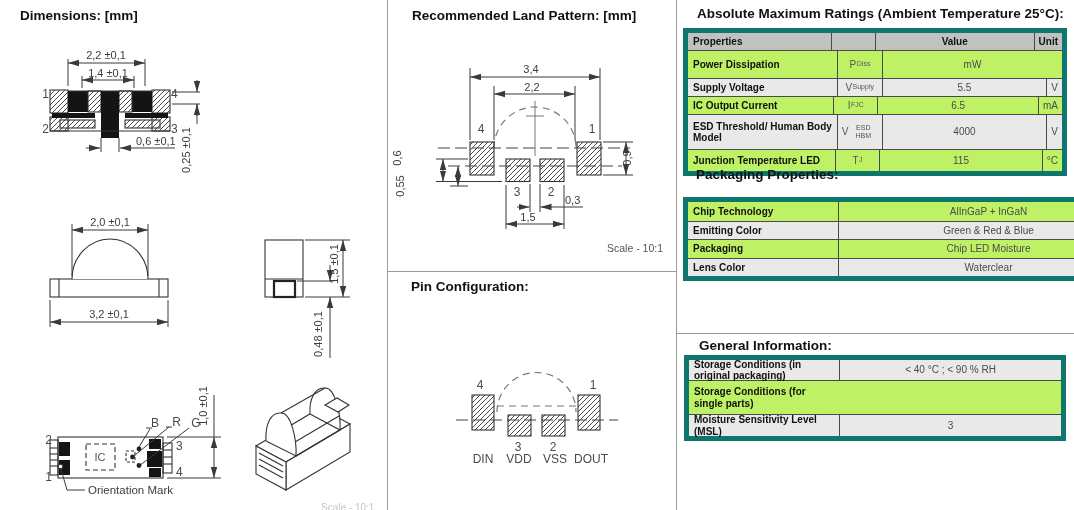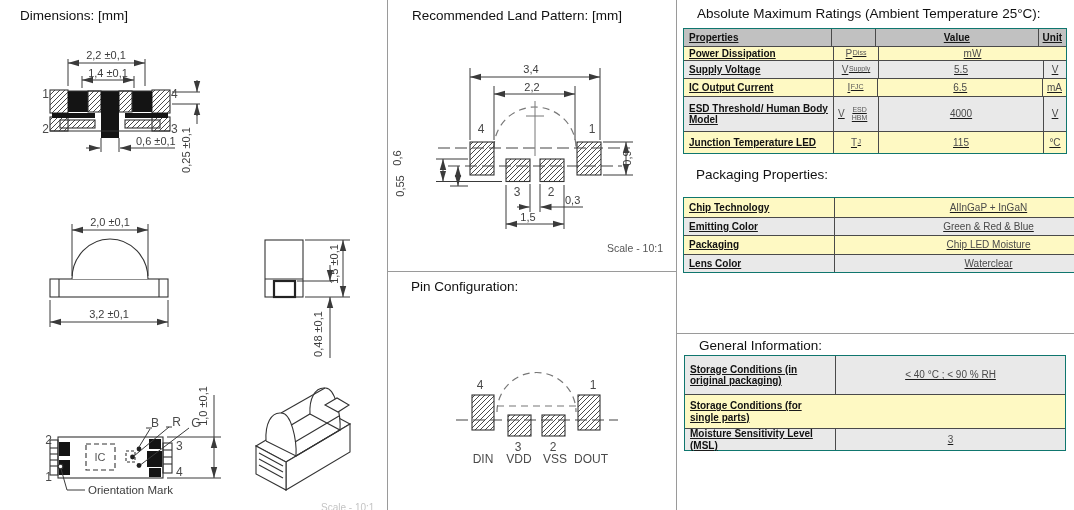--- a/index.html
+++ b/index.html
@@ -1,37 +1,37 @@
 <!DOCTYPE html>
 <html><head>
 <meta charset="utf-8">
 <style>
   html,body{margin:0;padding:0;background:#fff;}
   #page{position:relative;width:1074px;height:510px;background:#fff;overflow:hidden;
         font-family:"Liberation Sans",sans-serif;color:#1a1a1a;}
-  .panel-title{position:absolute;font-size:13.5px;font-weight:normal;color:#111;white-space:nowrap;padding-left:15px;}
+  .panel-title{position:absolute;font-size:13.5px;font-weight:bold;color:#111;white-space:nowrap;padding-left:15px;}
   .vline{position:absolute;width:1px;background:#9a9a9a;top:0;height:510px;}
   .hline{position:absolute;height:1px;background:#9a9a9a;}
   svg{position:absolute;overflow:visible;}
   svg text{font-family:"Liberation Sans",sans-serif;fill:#3d3d3d;}
   .dim{font-size:11px;}
   .pin{font-size:12px;fill:#4a4a4a;}
   .small-lbl{font-size:11px;fill:#555;}
   .scale-txt{font-size:10.5px;fill:#555;}
   .draw{stroke:#333;stroke-width:1.1;fill:none;}
   .fillw{fill:#fff;}
   .blk{fill:#141414;stroke:none;}
   .hat{fill:url(#hatch);stroke:#333;stroke-width:1.1;}
   .dl{stroke:#3a3a3a;stroke-width:1;fill:none;}
   .dash{stroke:#828282;stroke-width:1.5;fill:none;stroke-dasharray:12 5;}
   .dash2{stroke:#777;stroke-width:1.2;fill:none;stroke-dasharray:7 5;}
   .thin{stroke:#777;stroke-width:1;fill:none;}
   .faint-scale{position:absolute;left:321px;top:502px;font-size:10px;color:#c4c4c4;white-space:nowrap;}
   
-  .spec-table{position:absolute;border:1px solid #0f766e;box-sizing:border-box;background:#fef9c3;text-decoration:underline;}
+  .spec-table{position:absolute;border:5px solid #0f766e;box-sizing:border-box;background:#bef264;}
   .tr{display:flex;border-top:1px solid #4a4a4a;box-sizing:border-box;}
   .tr:first-child{border-top:none;}
   .td{border-left:1px solid #4a4a4a;display:flex;align-items:center;justify-content:center;
       font-size:10px;color:#4a4a4a;padding:1px 4px;box-sizing:border-box;text-align:center;line-height:1.15;}
   .td:first-child{border-left:none;justify-content:flex-start;text-align:left;font-weight:bold;color:#111;padding-left:5px;}
   .thead{background:#c1c1c1;}
   .thead .td{font-weight:bold;color:#111;}
   .shaded{background:#e9e9e9;}
   .c-prop{width:149px;}.c-sym{width:45px;}.c-val{width:165px;}.c-unit{flex:1;}
   .c-prop2{width:150px;}.c-val2{flex:1;text-align:center;}
@@ -280,21 +280,21 @@
 
   <div class="panel-title" style="left:682px;top:6px">Absolute Maximum Ratings (Ambient Temperature 25°C):</div>
 
   <div class="spec-table" style="left:683px;top:28px;width:384px">
     <div class="tr thead" style="height:17px">
       <div class="td c-prop">Properties</div>
       <div class="td c-sym"></div>
       <div class="td c-val">Value</div>
       <div class="td c-unit">Unit</div>
     </div>
-    <div class="tr" style="height:14px">
+    <div class="tr" style="height:28px">
       <div class="td c-prop">Power Dissipation</div>
       <div class="td c-sym sym">
           <span>P</span>
           <span class="sub">Diss</span>
         </div>
       <div class="td c-unit">mW</div>
     </div>
     <div class="tr shaded" style="height:18px">
       <div class="td c-prop">Supply Voltage</div>
       <div class="td c-sym sym">
@@ -350,21 +350,21 @@
     </div>
     <div class="tr shaded" style="height:18.5px">
       <div class="td c-prop2">Lens Color</div>
       <div class="td c-val2">Waterclear</div>
     </div>
   </div>
 
   <div class="panel-title" style="left:684px;top:338px">General Information:</div>
 
   <div class="spec-table" style="left:684px;top:355px;width:382px">
-    <div class="tr shaded" style="height:38px">
+    <div class="tr shaded" style="height:20px">
       <div class="td c-prop2">Storage Conditions (in original packaging)</div>
       <div class="td c-val2">&lt; 40 °C ; &lt; 90 % RH</div>
     </div>
     <div class="tr" style="height:34px">
       <div class="td c-prop2">Storage Conditions (for single parts)</div>
     </div>
     <div class="tr shaded" style="height:22px">
       <div class="td c-prop2">Moisture Sensitivity Level (MSL)</div>
       <div class="td c-val2">3</div>
     </div>

